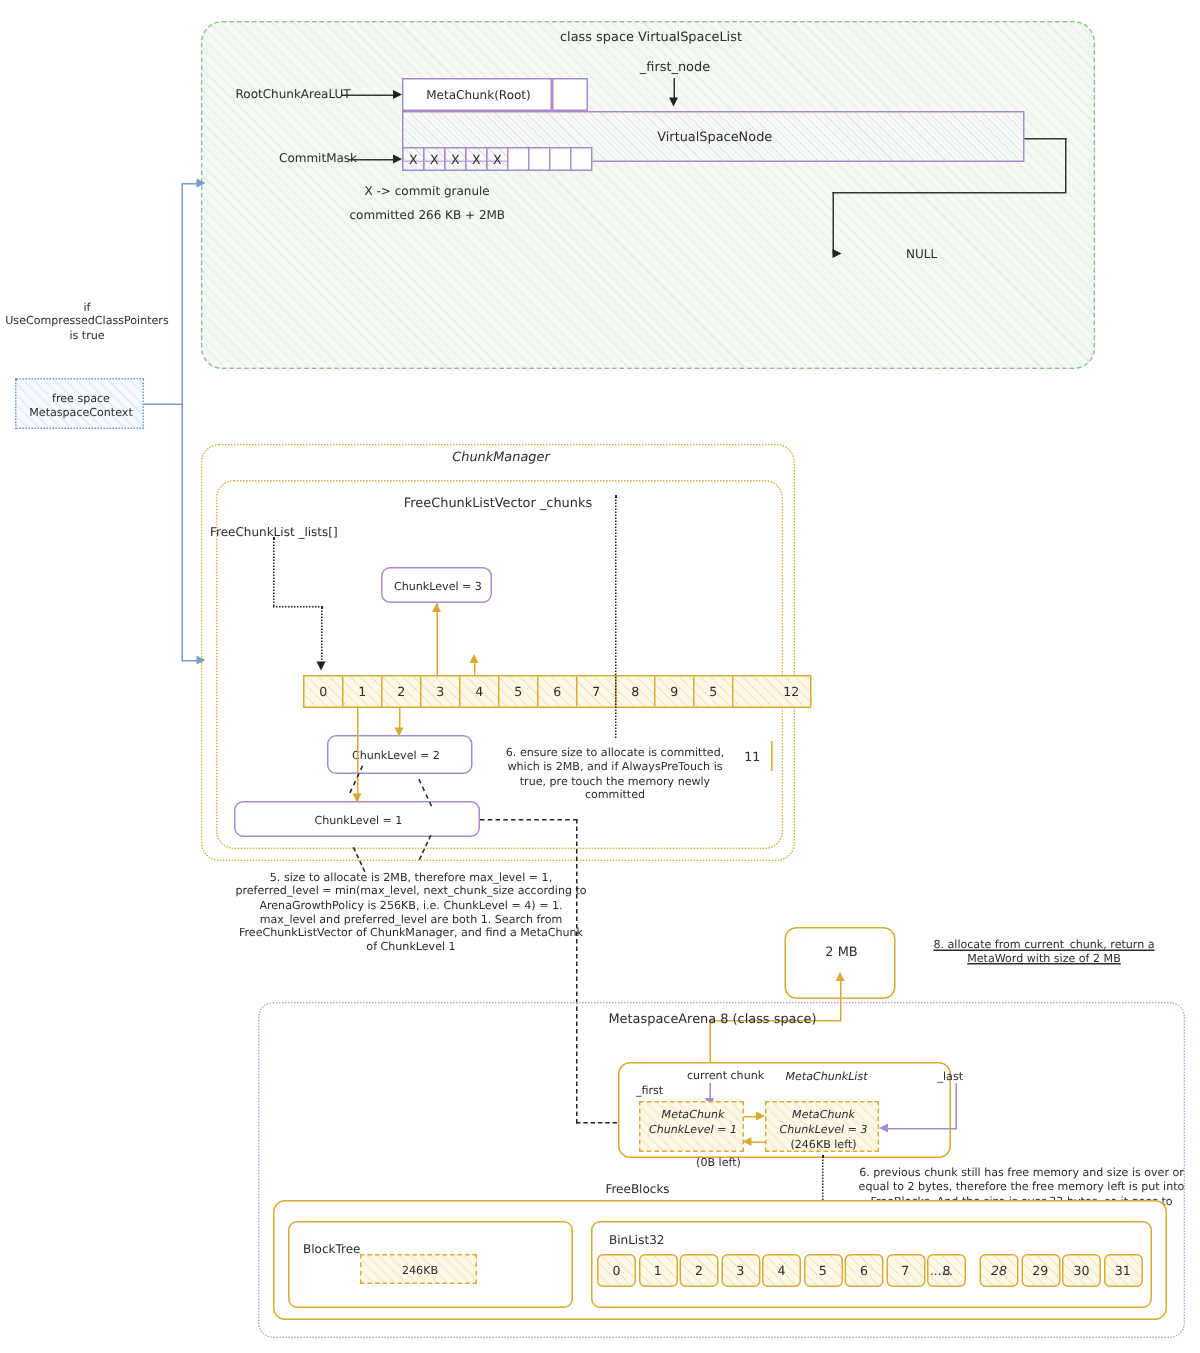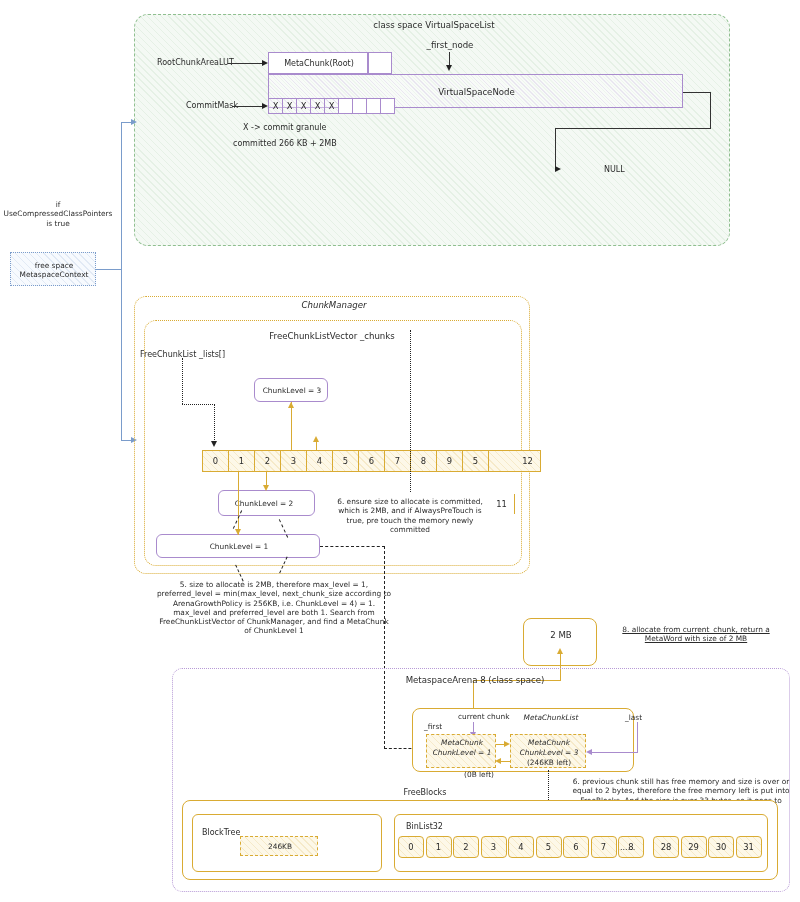--- a/index.html
+++ b/index.html
@@ -299,17 +299,17 @@
     <div class="cell hatch-gold" style="width: 24px; height: 20px; border: 1px solid rgb(217, 171, 51); border-radius: 4px; margin-right: 1.5px;">2</div>
     <div class="cell hatch-gold" style="width: 24px; height: 20px; border: 1px solid rgb(217, 171, 51); border-radius: 4px; margin-right: 1.5px;">3</div>
     <div class="cell hatch-gold" style="width: 24px; height: 20px; border: 1px solid rgb(217, 171, 51); border-radius: 4px; margin-right: 1.5px;">4</div>
     <div class="cell hatch-gold" style="width: 24px; height: 20px; border: 1px solid rgb(217, 171, 51); border-radius: 4px; margin-right: 1.5px;">5</div>
     <div class="cell hatch-gold" style="width: 24px; height: 20px; border: 1px solid rgb(217, 171, 51); border-radius: 4px; margin-right: 1.5px;">6</div>
     <div class="cell hatch-gold" style="width: 24px; height: 20px; border: 1px solid rgb(217, 171, 51); border-radius: 4px; margin-right: 1.5px;">7</div>
     <div class="cell hatch-gold" style="width: 24px; height: 20px; border: 1px solid rgb(217, 171, 51); border-radius: 4px; margin-right: 1.5px;">8</div>
   </div>
 <div class="lbl t85" style="left:620px;top:843px;">......</div>
 <div class="abs cellrow" id="binlist-right" style="left:653px;top:836px;">
-    <div class="cell hatch-gold" style="width: 24px; height: 20px; border: 1px solid rgb(217, 171, 51); border-radius: 4px; margin-right: 1.5px;">28</div>
+    <div class="cell hatch-gold" style="width: 24px; height: 20px; border: 1px solid rgb(217, 171, 51); border-radius: 4px; margin-right: 1.5px; font-style: italic;">28</div>
     <div class="cell hatch-gold" style="width: 24px; height: 20px; border: 1px solid rgb(217, 171, 51); border-radius: 4px; margin-right: 1.5px;">29</div>
     <div class="cell hatch-gold" style="width: 24px; height: 20px; border: 1px solid rgb(217, 171, 51); border-radius: 4px; margin-right: 1.5px;">30</div>
     <div class="cell hatch-gold" style="width: 24px; height: 20px; border: 1px solid rgb(217, 171, 51); border-radius: 4px; margin-right: 1.5px;">31</div>
   </div>
 
 </body></html>

